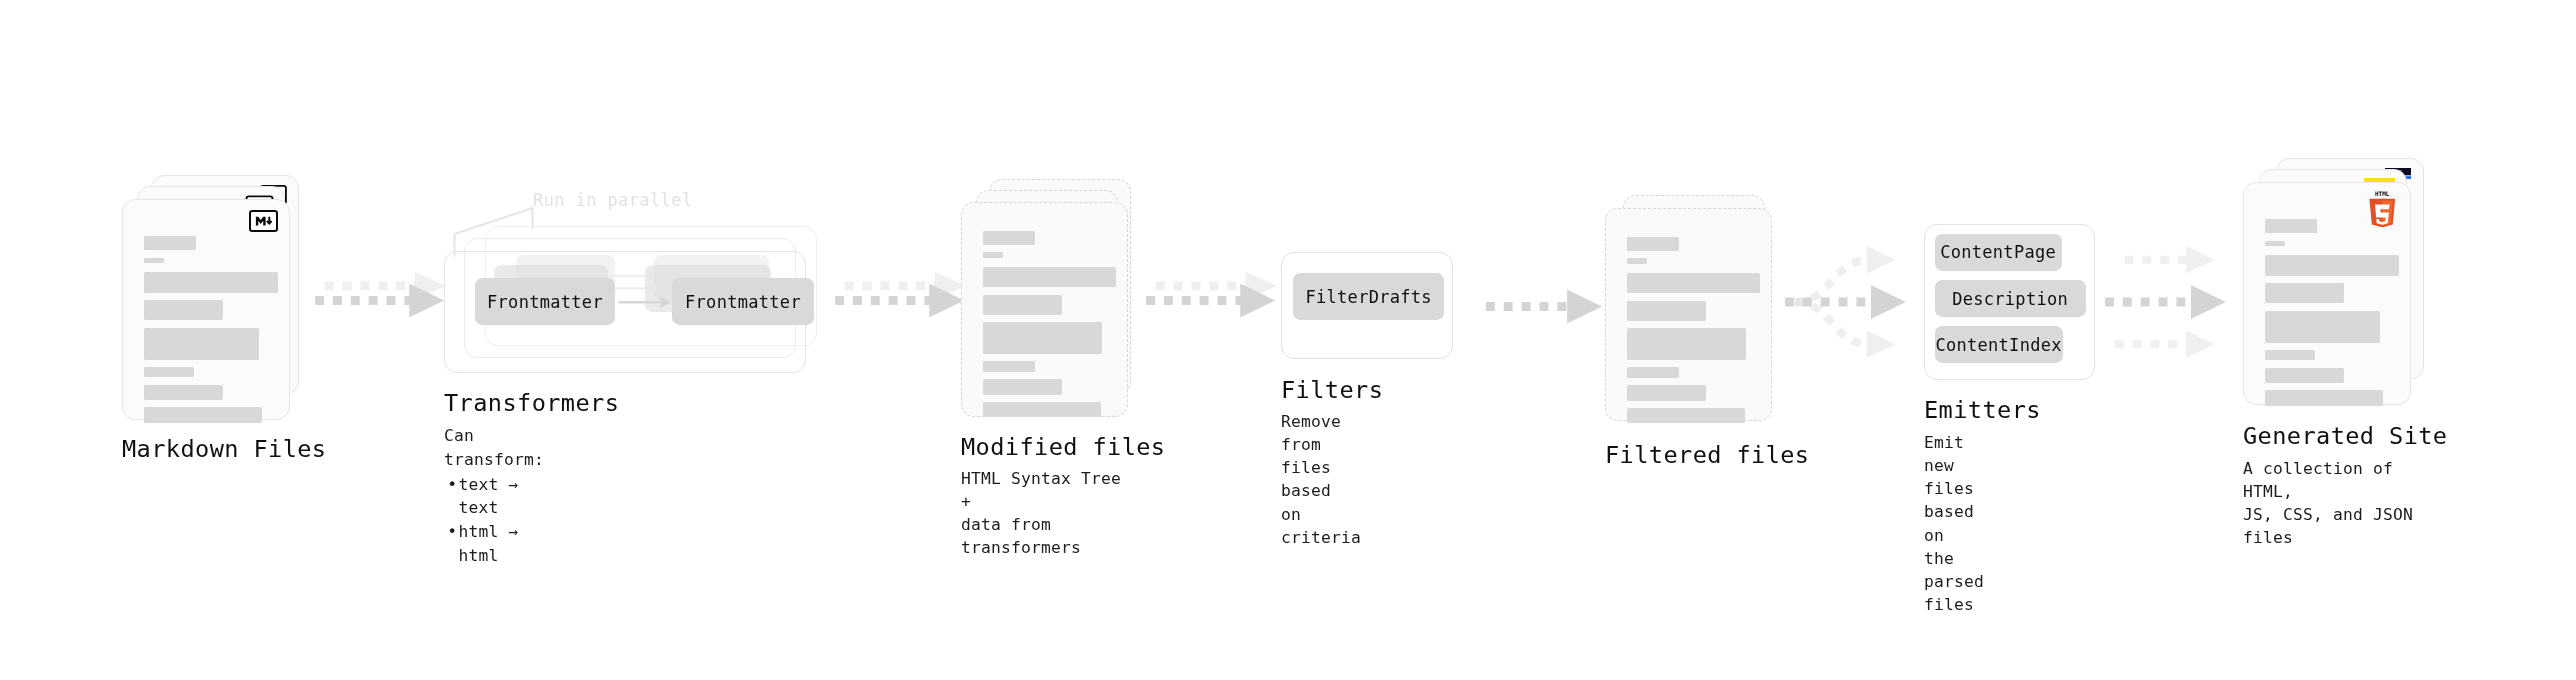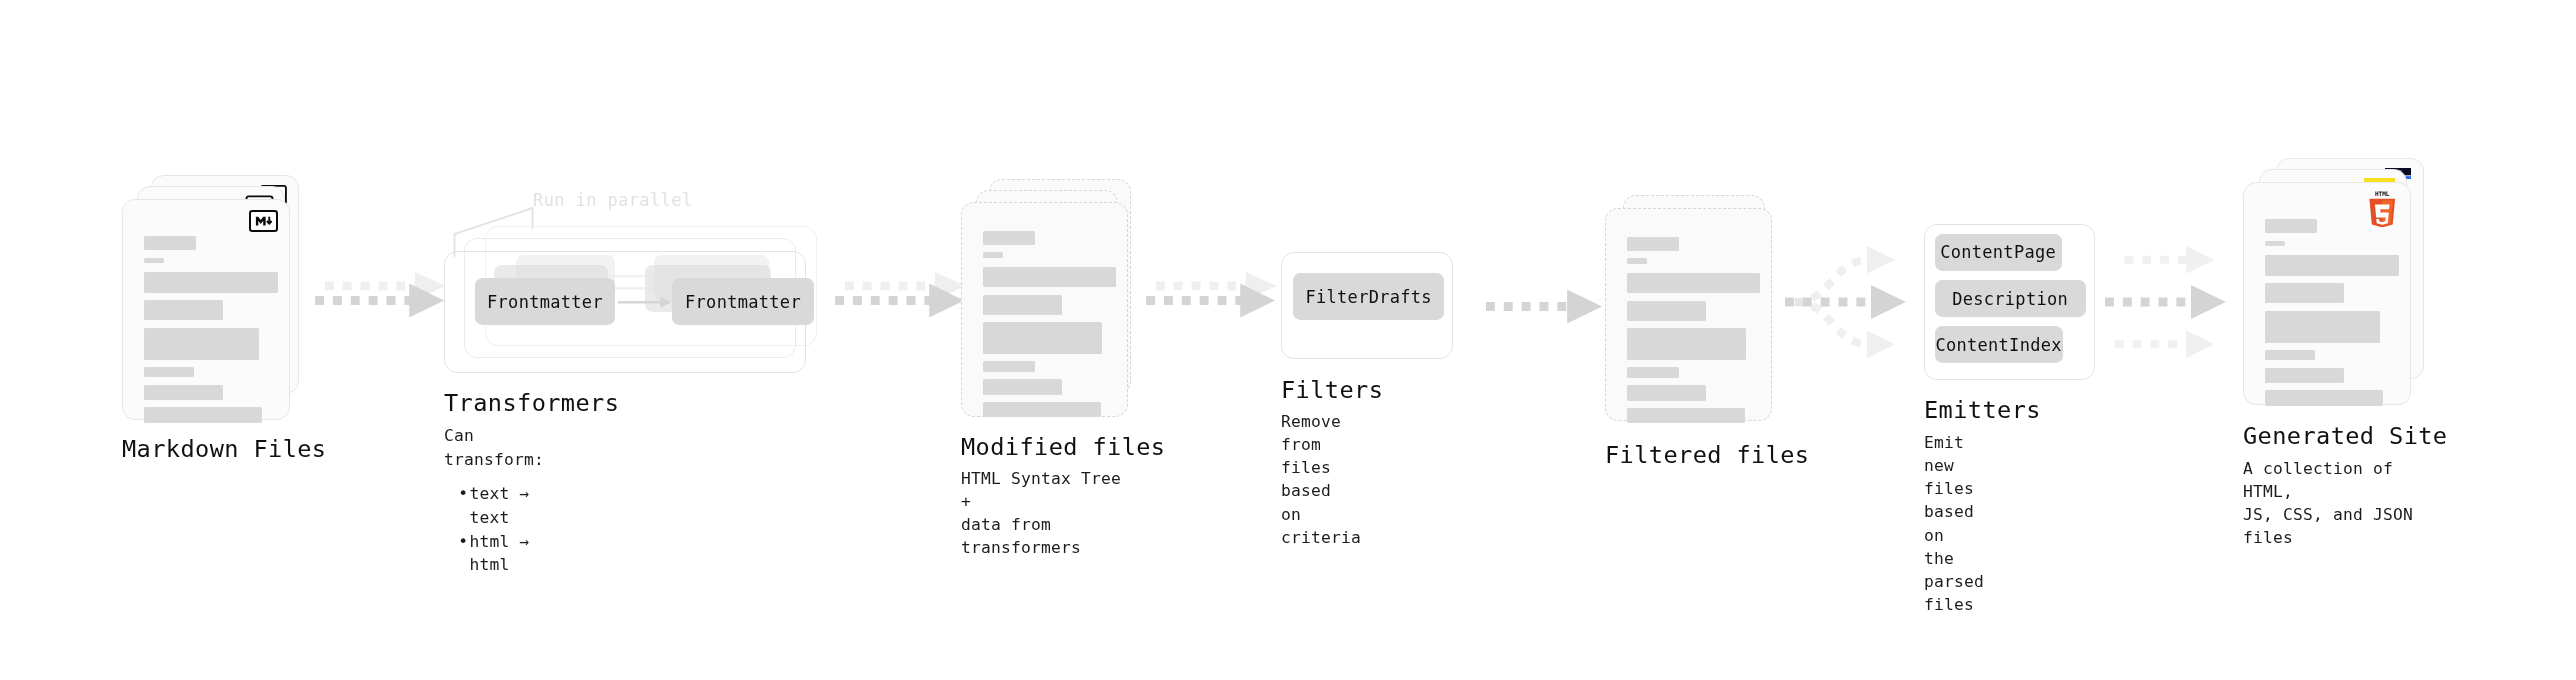--- a/index.html
+++ b/index.html
@@ -40,21 +40,21 @@
   
   .title{
     font-size:23.6px;letter-spacing:0.4px;color:#111;white-space:nowrap;
   }
   .subtitle{
     font-size:16.3px;line-height:1.42;color:#1d1d1d;white-space:pre-line;
     letter-spacing:0.2px;
   }
   .bullets{font-size:16.3px;line-height:1.45;color:#1d1d1d;letter-spacing:0.2px;}
   .bullets .lead{margin:0 0 1.6px 0;}
-  .bullets ul{list-style:none;margin:11px;padding:0;}
+  .bullets ul{list-style:none;margin:0;padding:0;}
   .bullets li{padding-left:14.6px;position:relative;}
   .bullets li:before{content:"\2022";position:absolute;left:3.3px;top:0;}
 
   
   .panel{
     position:absolute;border:1.6px solid #e3e3e3;border-radius:13px;
     background:rgba(255,255,255,0);box-sizing:border-box;
   }
   .chip{
     position:absolute;background:#d9d9d9;border-radius:7.3px;

